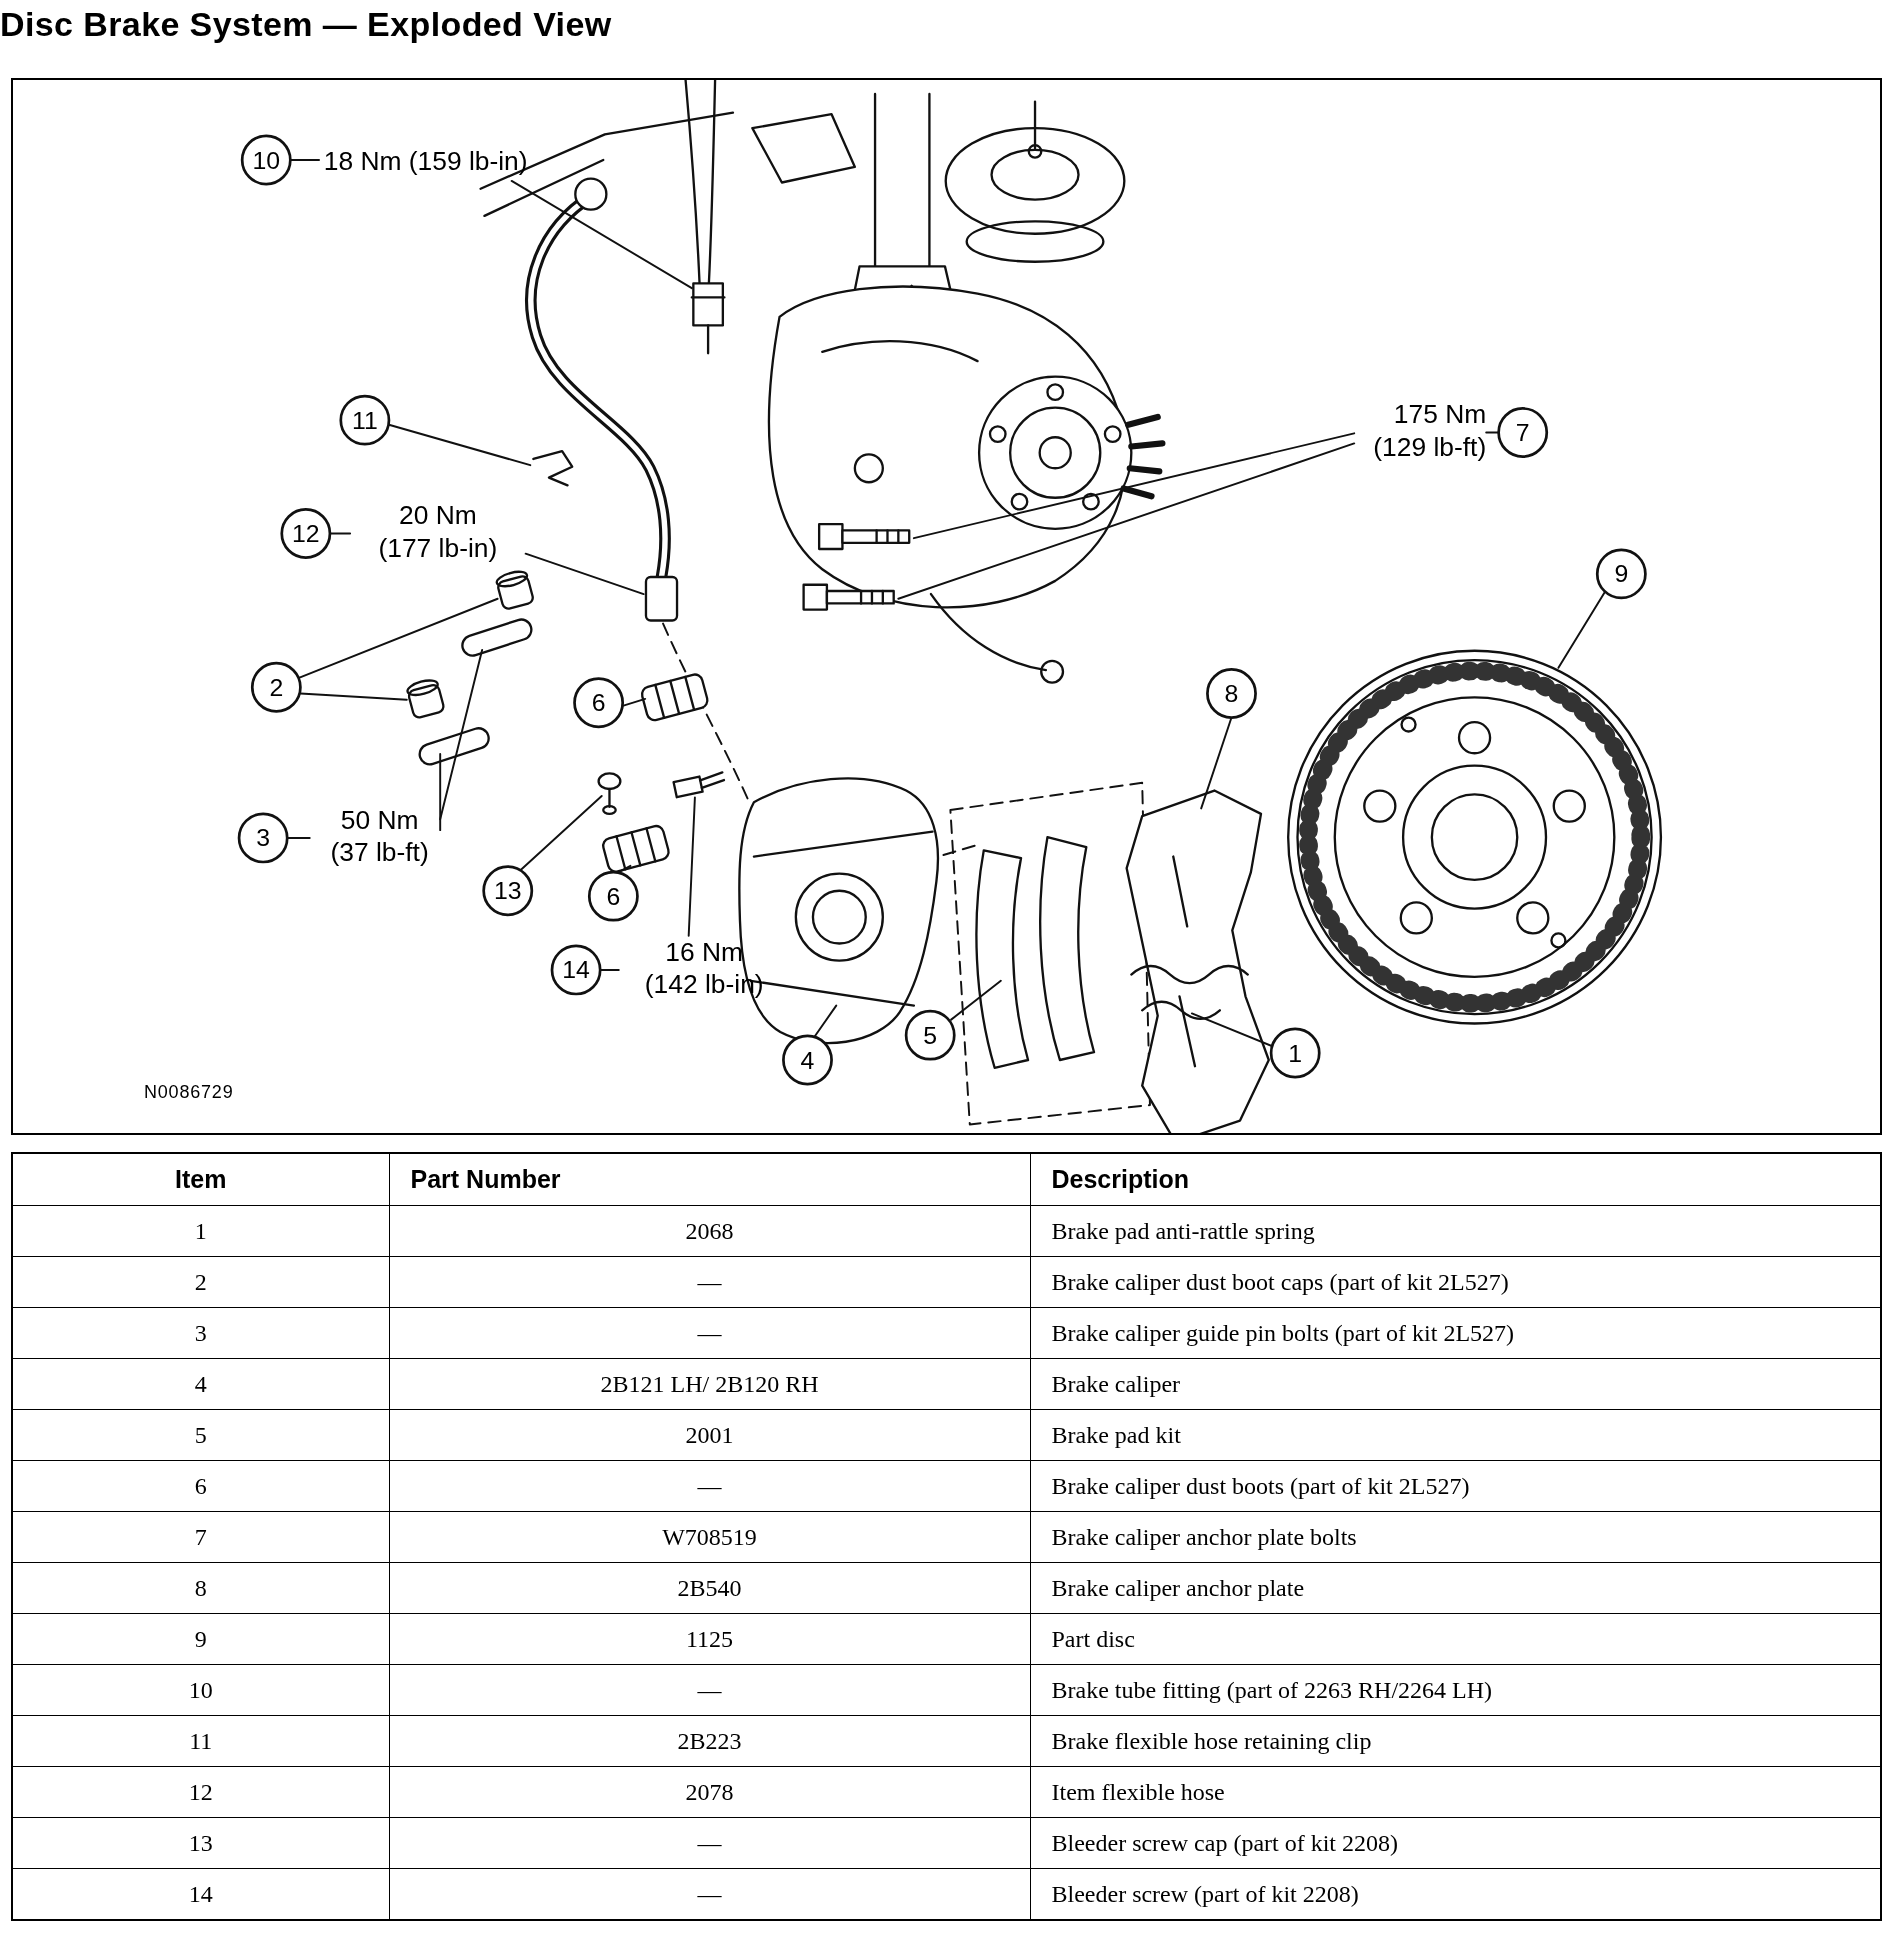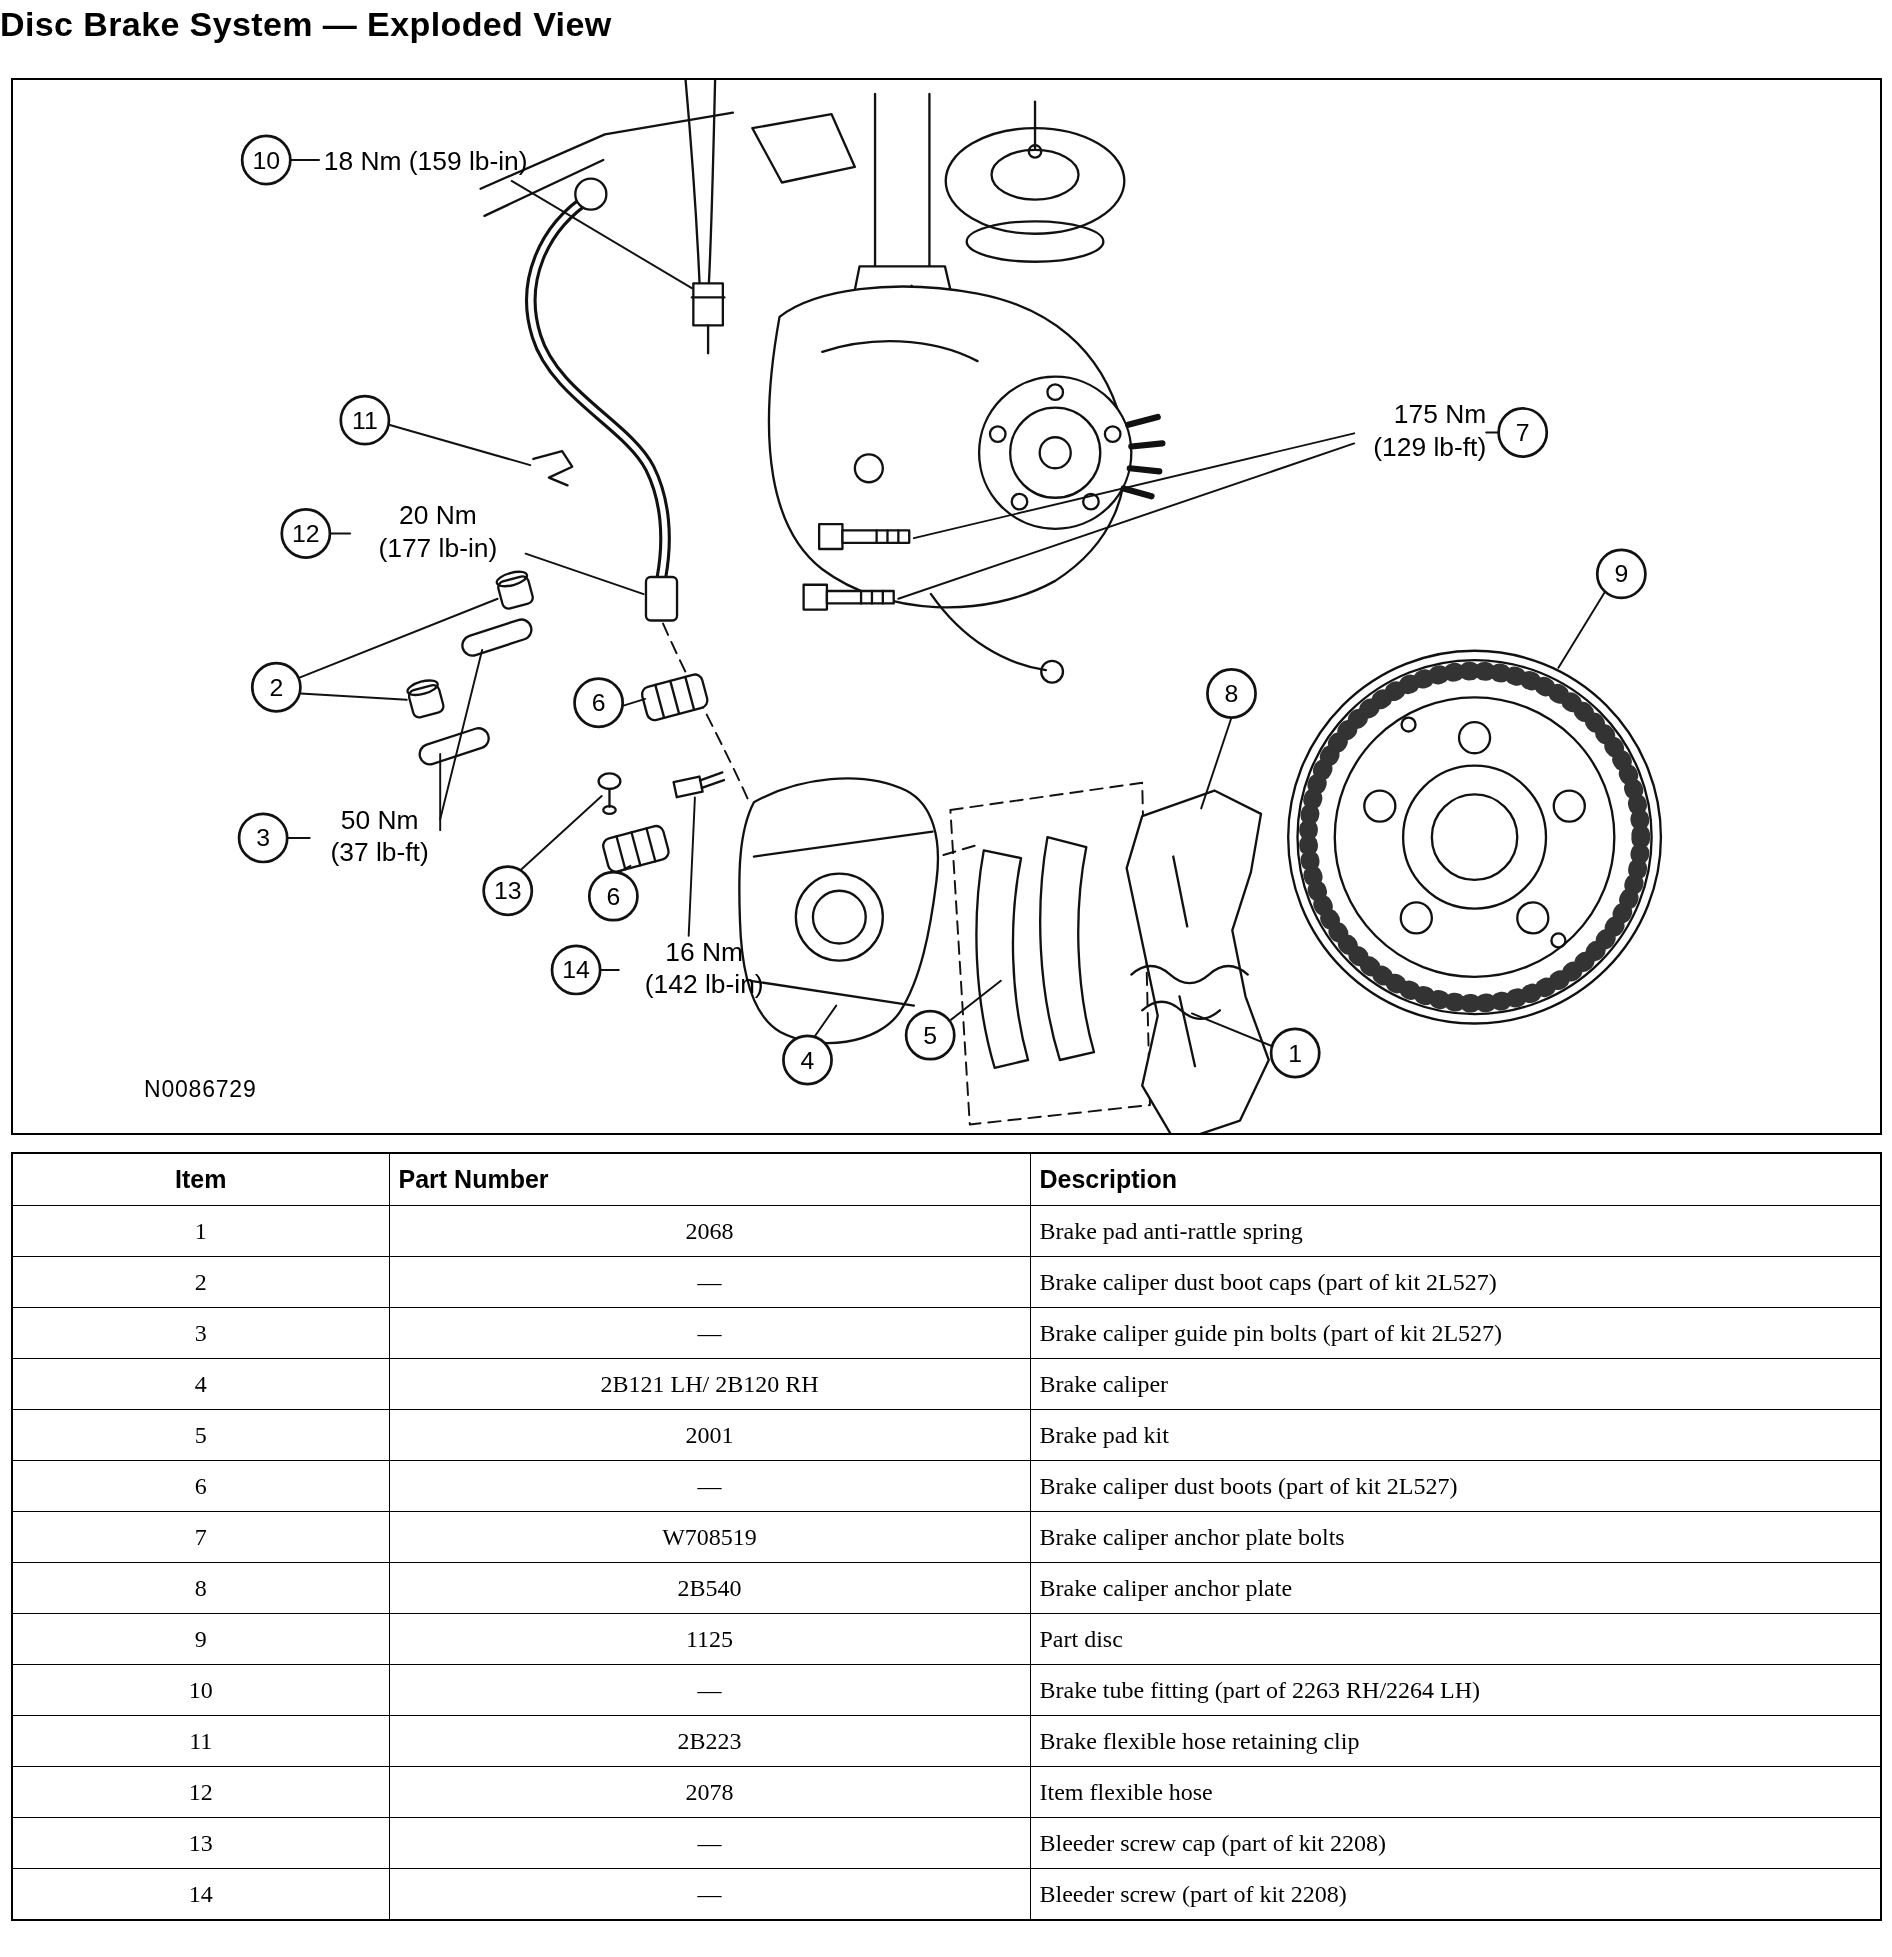--- a/index.html
+++ b/index.html
@@ -31,29 +31,29 @@
   #diagram-svg .stud { stroke-width:8; }
   #diagram-svg .leader { stroke-width:2.5; }
   #diagram-svg .callout-circle { fill:#fff; stroke-width:3.5; }
   #diagram-svg text { fill:#000; stroke:none; }
   #diagram-svg .callout-num {
     font:400 32px "Liberation Sans", sans-serif; text-anchor:middle;
   }
   #diagram-svg .torque-label { font:400 34px "Liberation Sans", sans-serif; }
   .fig-id {
     position:absolute; left:131px; bottom:30px;
-    font-size:23px; letter-spacing:0.8px;
+    font-size:18px; letter-spacing:0.8px;
   }
   .parts-table {
     position:absolute; left:11px; top:1152px; width:1871px;
     border-collapse:collapse; table-layout:fixed;
     border:2.3px solid #000;
   }
   .parts-table th, .parts-table td {
-    border:1.6px solid #000; padding:10px 9px;
+    border:1.6px solid #000; padding:10px 21px;
     font-size:24px; line-height:1.25; vertical-align:middle;
   }
   .parts-table th {
     font-family:"Liberation Sans", sans-serif; font-weight:bold;
     font-size:25px; text-align:left;
   }
   .parts-table th.col-item { text-align:center; }
   .parts-table td {
     font-family:"Liberation Serif", serif;
   }

